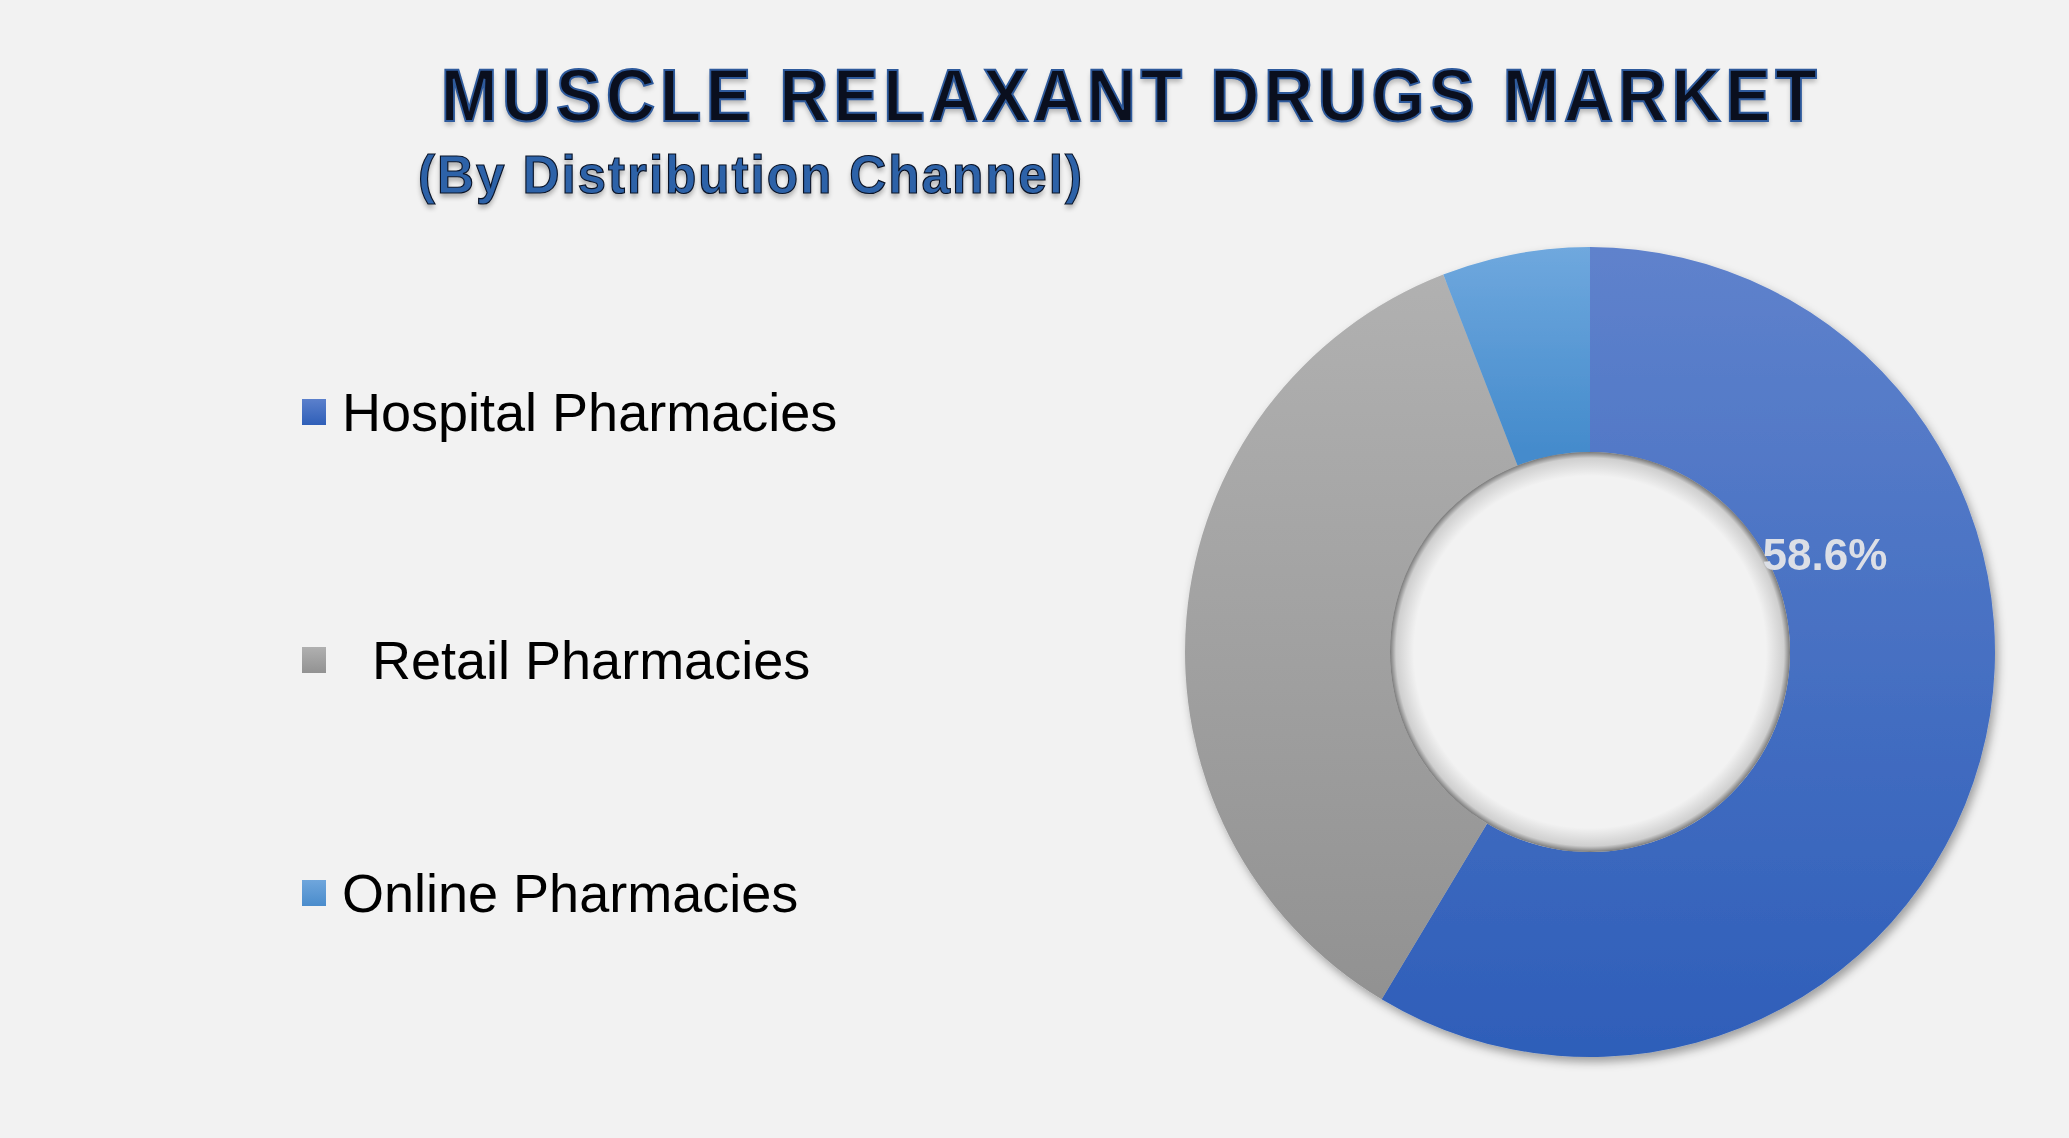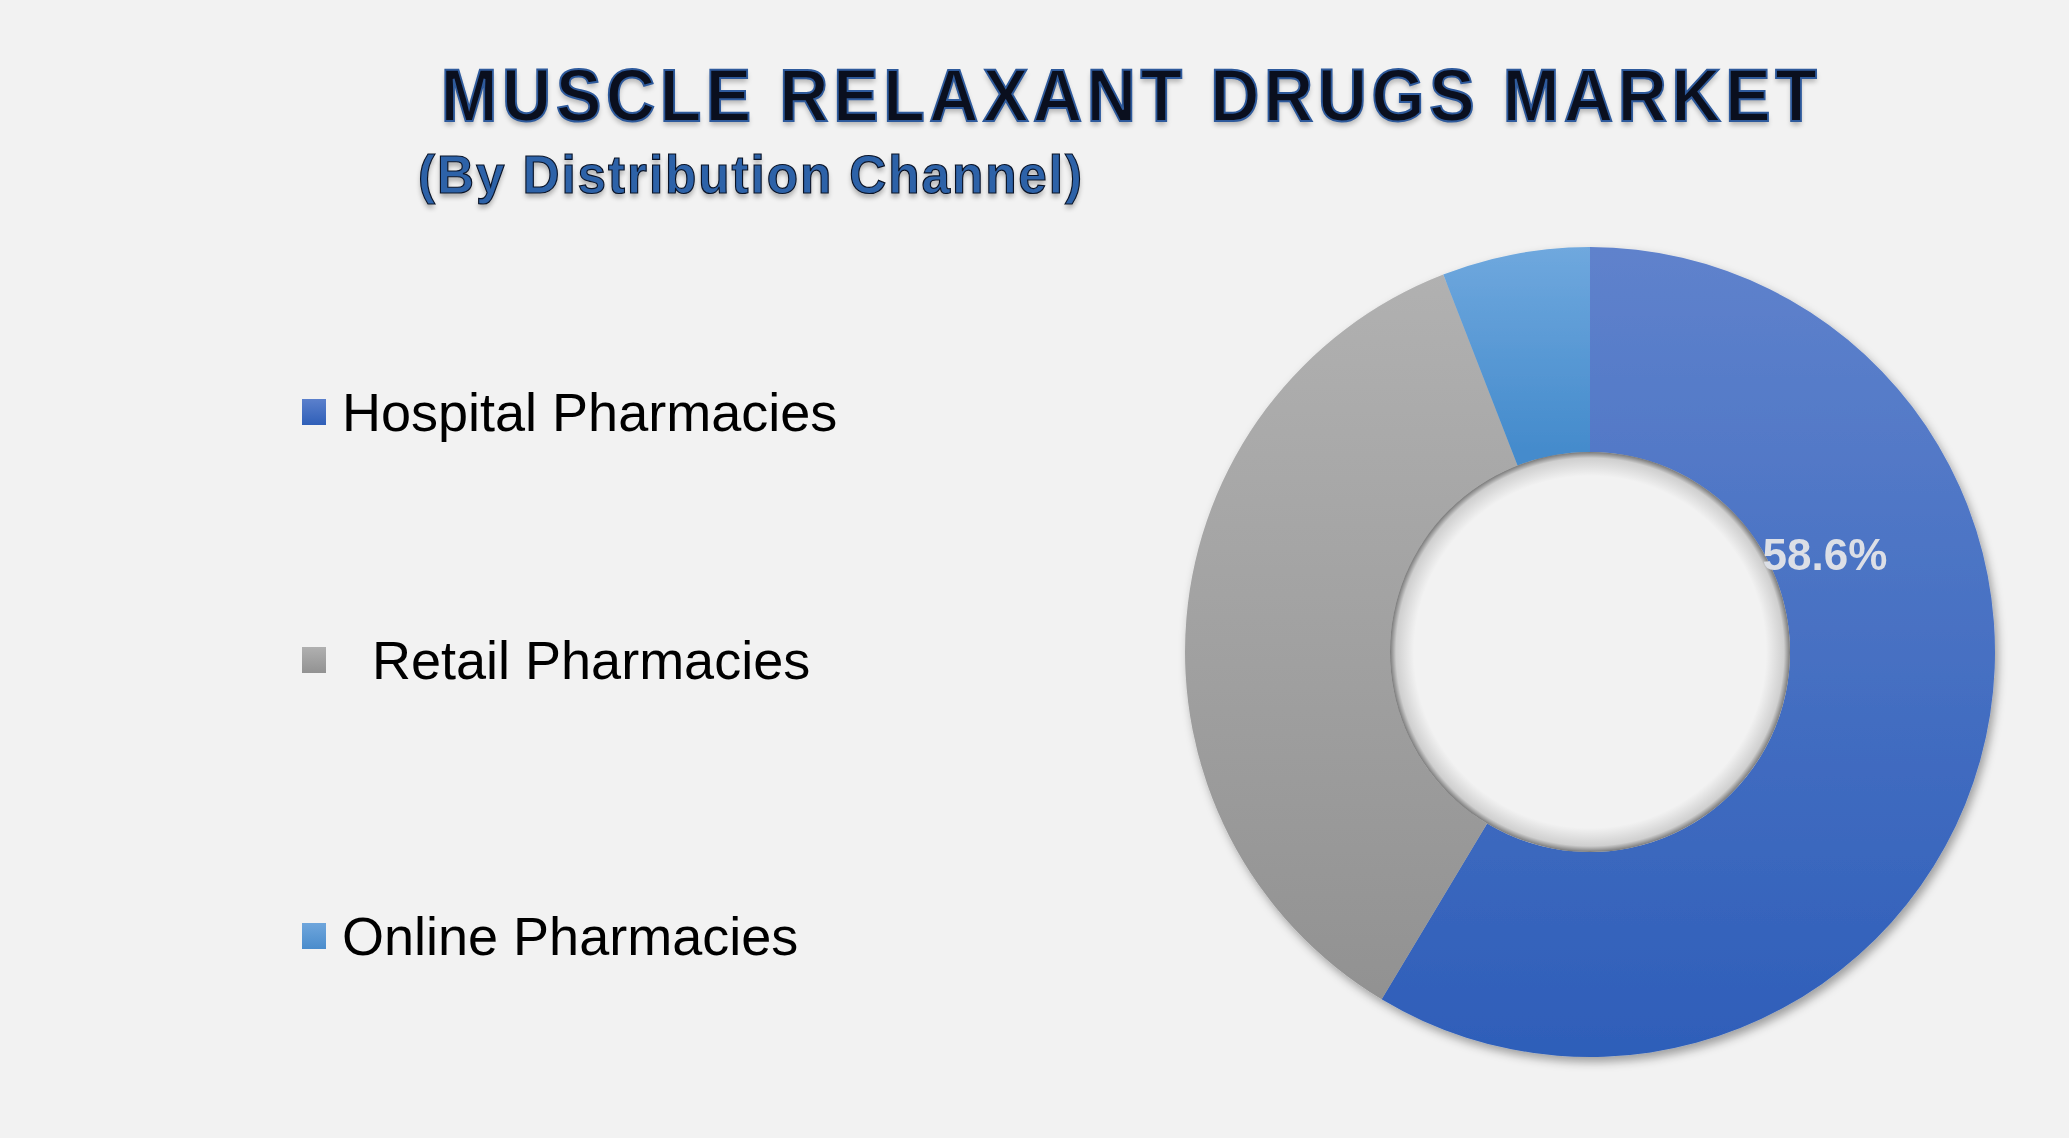--- a/index.html
+++ b/index.html
@@ -98,21 +98,21 @@
 
 <div class="legend">
   <div class="legend-item" style="top:0px;">
     <div class="legend-swatch" style="background:linear-gradient(#5b80cc,#2f5fb8);"></div>
     <span class="legend-label">Hospital Pharmacies</span>
   </div>
   <div class="legend-item" style="top:248px;gap:30px;">
     <div class="legend-swatch" style="background:linear-gradient(#b0b0b0,#929292);"></div>
     <span class="legend-label">Retail Pharmacies</span>
   </div>
-  <div class="legend-item" style="top:524px;">
+  <div class="legend-item" style="top:481px;">
     <div class="legend-swatch" style="background:linear-gradient(#6fa6dc,#4a8ccc);"></div>
     <span class="legend-label">Online Pharmacies</span>
   </div>
 </div>
 
 <div class="chart-area">
   <svg id="donut-svg" width="880" height="880" viewBox="0 0 880 880">
     <defs>
       <linearGradient id="g0" gradientUnits="userSpaceOnUse" x1="0" y1="27" x2="0" y2="837">
         <stop offset="0" stop-color="#5f82cc"></stop>

